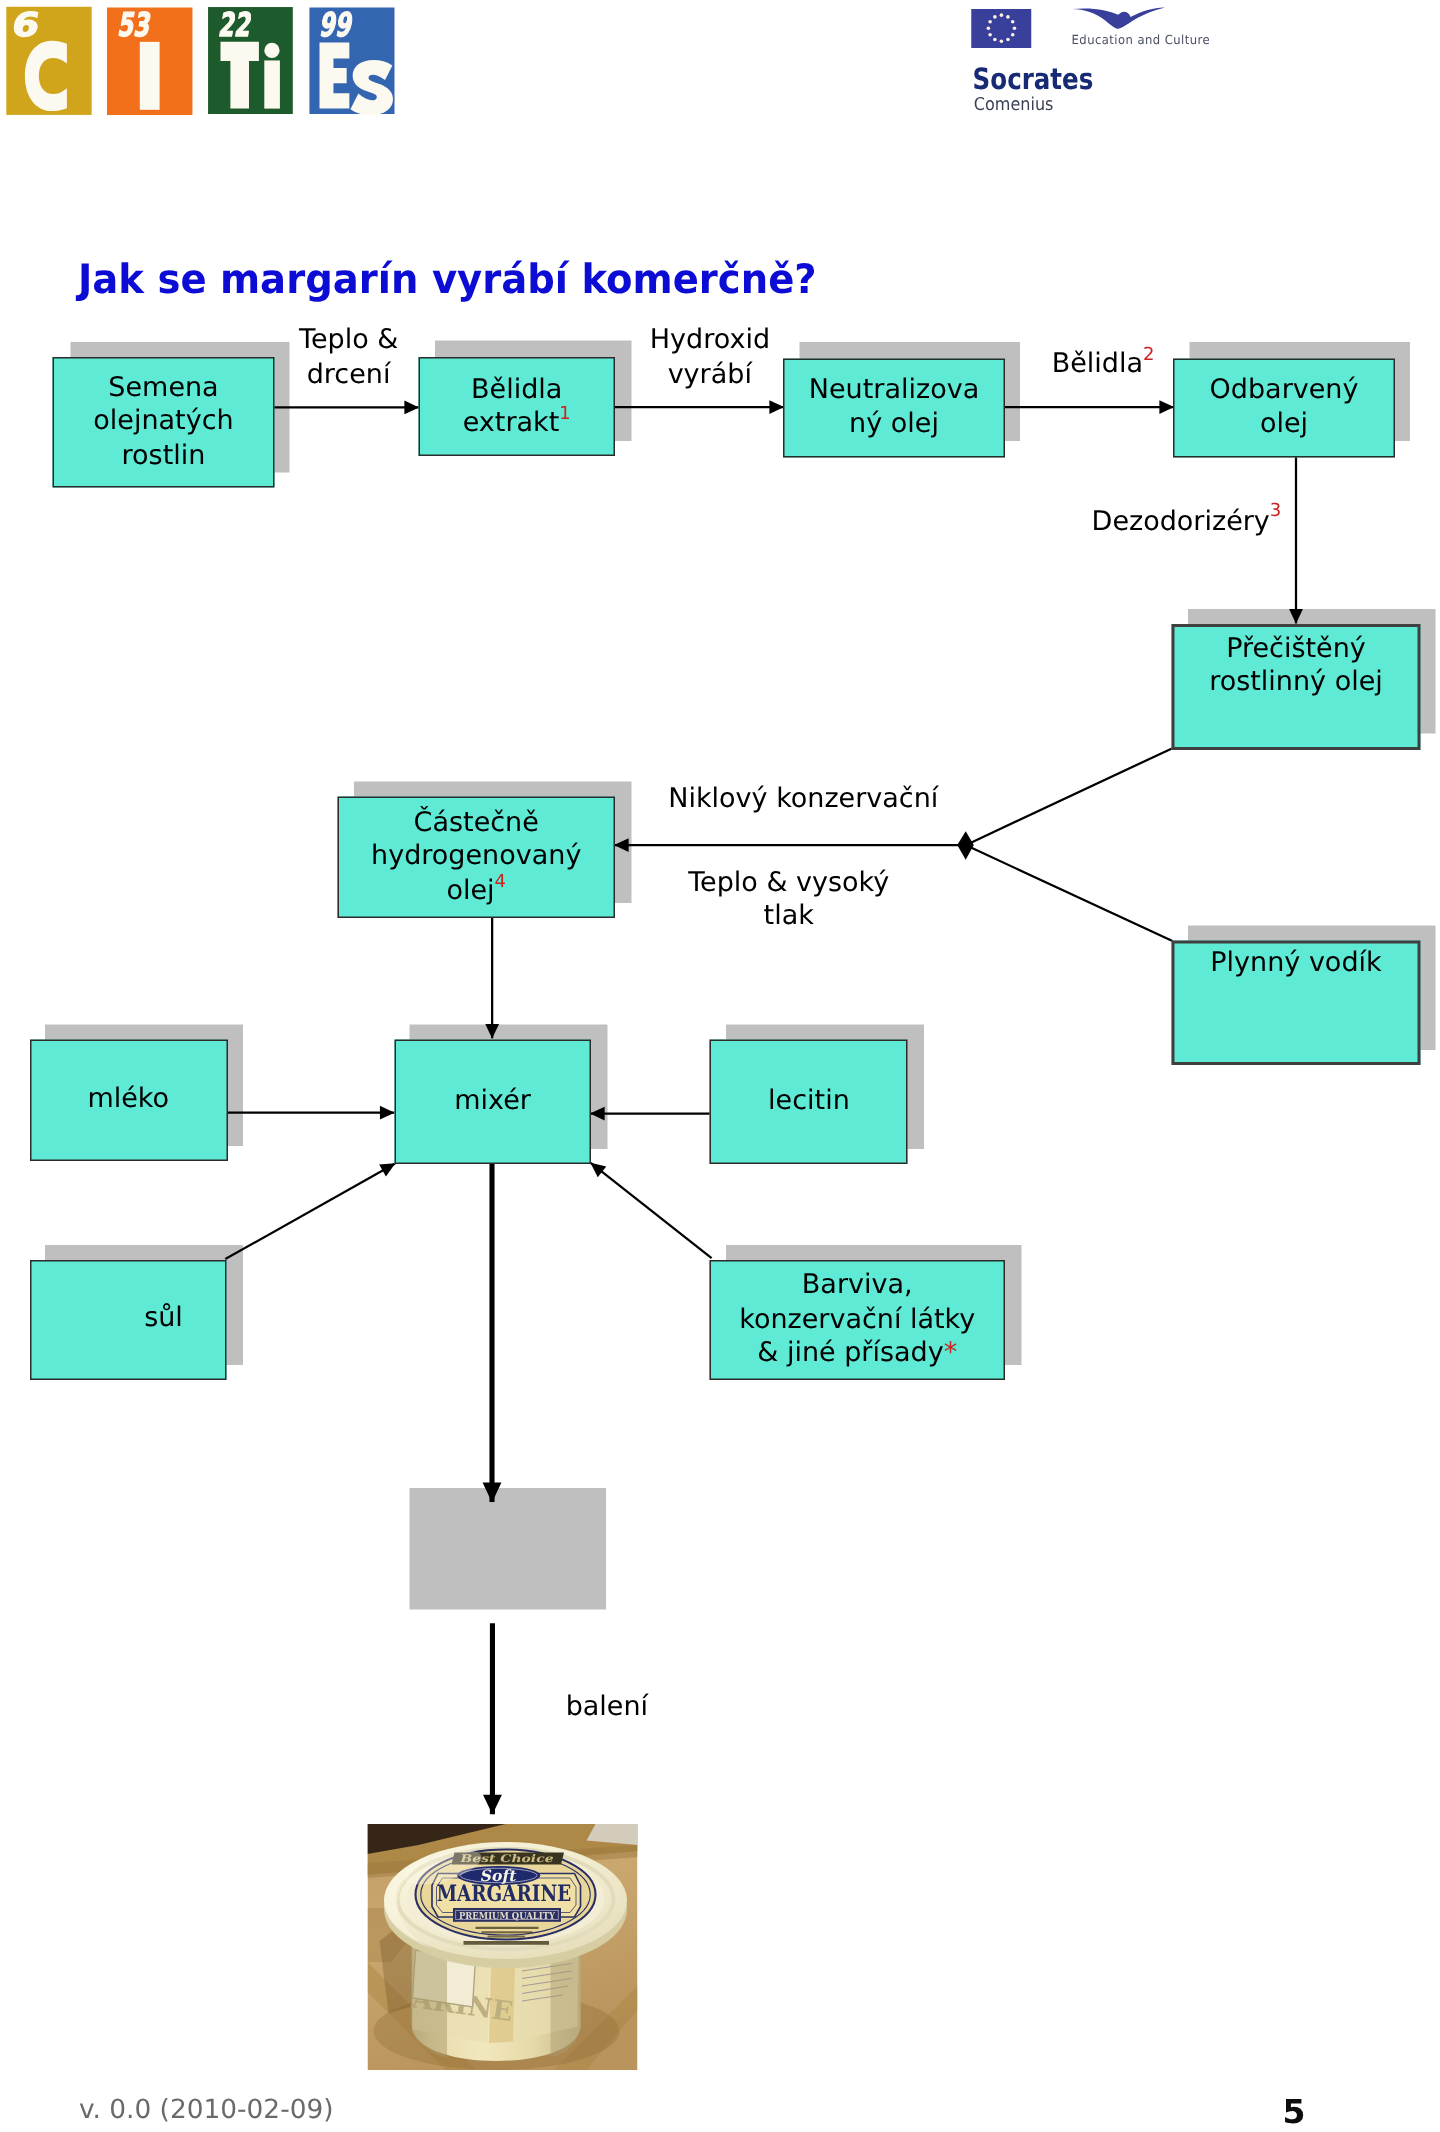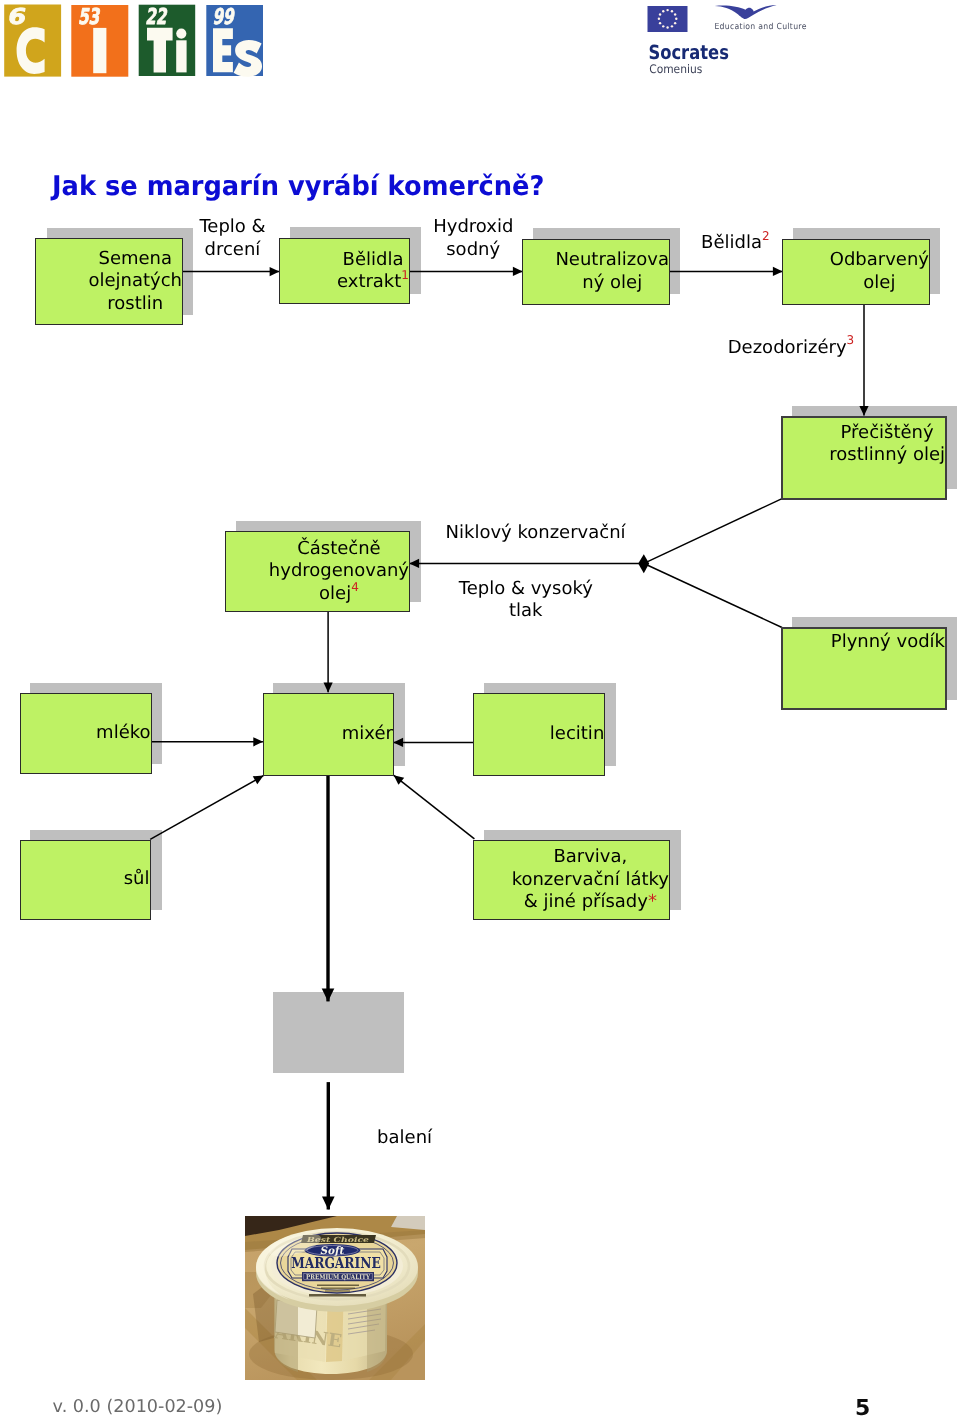--- a/index.html
+++ b/index.html
@@ -15,22 +15,22 @@
   #socrates-logo{position:absolute;left:622px;top:0px;width:230px;height:84px;margin-left:20px;}
 
   
   #page-title{position:absolute;left:51.9px;top:173px;font-size:27px;font-weight:bold;
               color:#0C0CD4;white-space:nowrap;line-height:1;
               transform:scaleX(0.952);transform-origin:0 0;}
 
   
   #diagram{position:absolute;left:0;top:0;width:960px;height:1421px;}
   .shadow{position:absolute;background:#bfbfbf;}
-  .fbox{position:absolute;background:#bef264;border:1px solid #2B2B2B;
-        box-sizing:border-box;display:flex;align-items:center;justify-content:flex-end;}
+  .fbox{position:absolute;background:#5eead4;border:1px solid #2B2B2B;
+        box-sizing:border-box;display:flex;align-items:center;justify-content:center;}
   .fbox .txt{font-size:18px;color:#000000;line-height:22.5px;text-align:center;}
   .fbox.thick{border:2px solid #3F3F3F;}
   .flabel{position:absolute;font-size:18px;color:#000000;line-height:22.5px;
           text-align:center;white-space:nowrap;}
   span.star{font-size:18px;}
   sup.ref{font-size:12px;vertical-align:baseline;position:relative;top:-8.2px;
           line-height:0;letter-spacing:0;}
 
   
   #footer-version{position:absolute;left:52.6px;top:1399.3px;font-size:17.6px;color:#6A6A6A;
@@ -234,21 +234,21 @@
           <div>&amp; jiné přísady<span class="star" style="color: rgb(204, 34, 34);">*</span></div>
         </div>
       </div>
 
     <div class="flabel" id="lbl-heat_crush" style="left:199.4px;top:216.1px;width:66px;">
         <div>Teplo &amp;</div>
         <div>drcení</div>
       </div>
     <div class="flabel" id="lbl-naoh" style="left:433.2px;top:216.1px;width:80px;">
         <div>Hydroxid</div>
-        <div>sodný</div>
+        <div>vyrábí</div>
       </div>
     <div class="flabel" id="lbl-bleach" style="left:701.1px;top:232.1px;width:66px;text-align:left;">
         <div>Bělidla<sup class="ref" style="color: rgb(204, 34, 34);">2</sup></div>
       </div>
     <div class="flabel" id="lbl-deodorizers" style="left:727.2px;top:336.5px;width:127px;text-align:right;">
         <div>Dezodorizéry<sup class="ref" style="color: rgb(204, 34, 34);">3</sup></div>
       </div>
     <div class="flabel" id="lbl-nickel" style="left:445.5px;top:521.8px;width:174px;">
         <div>Niklový konzervační</div>
       </div>

